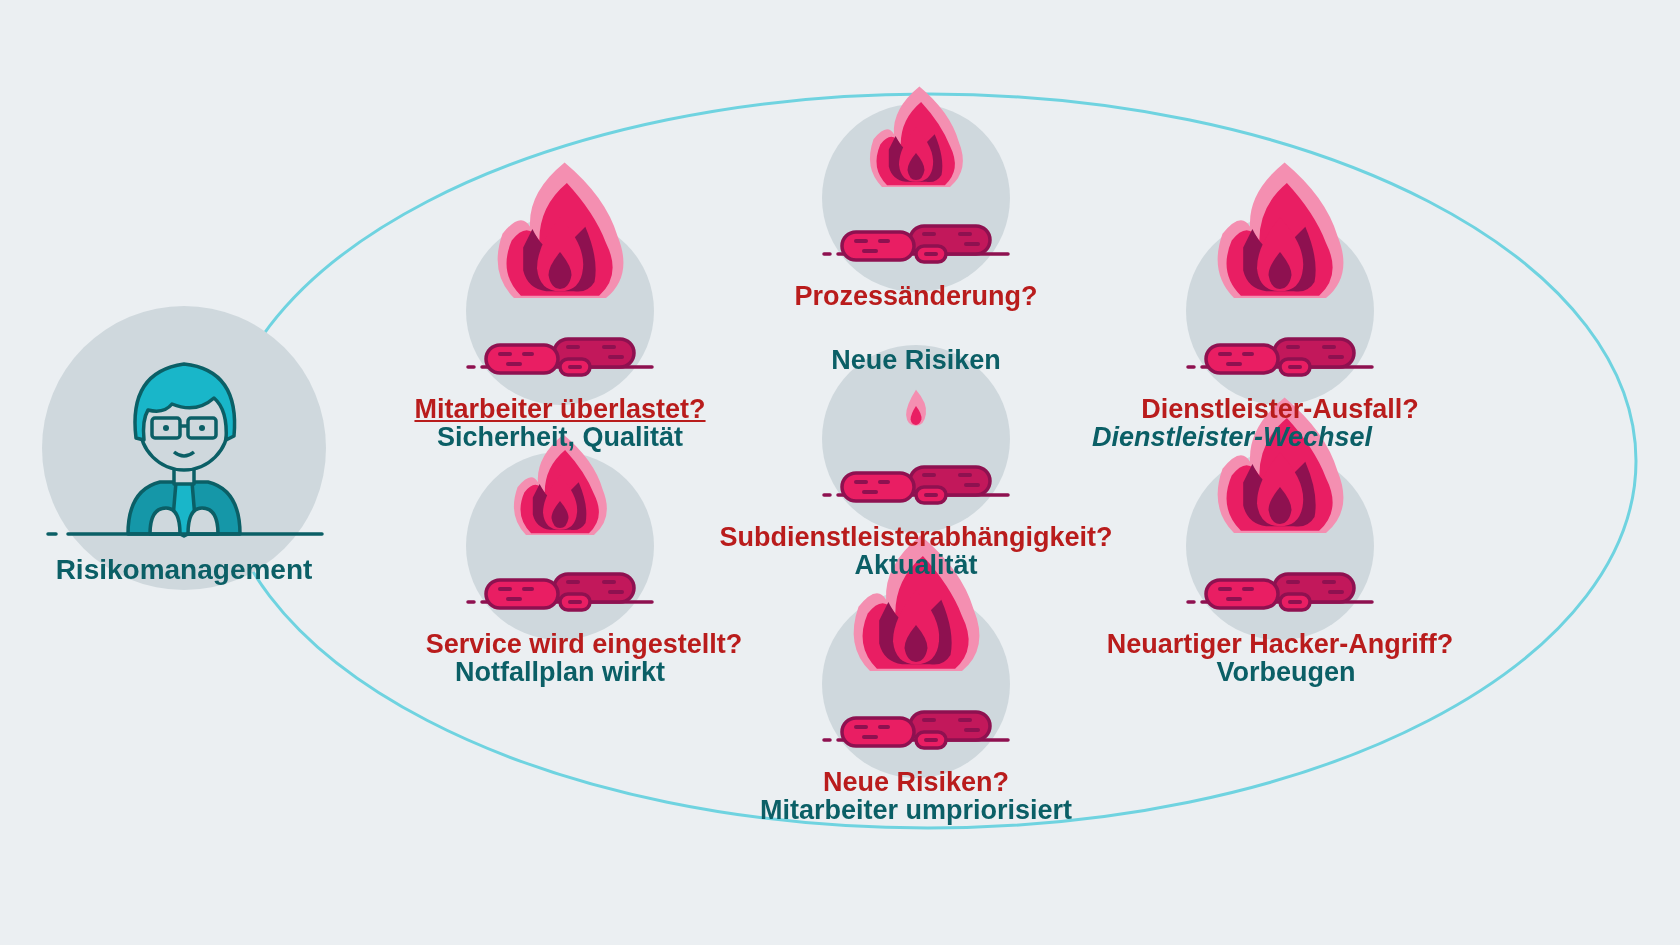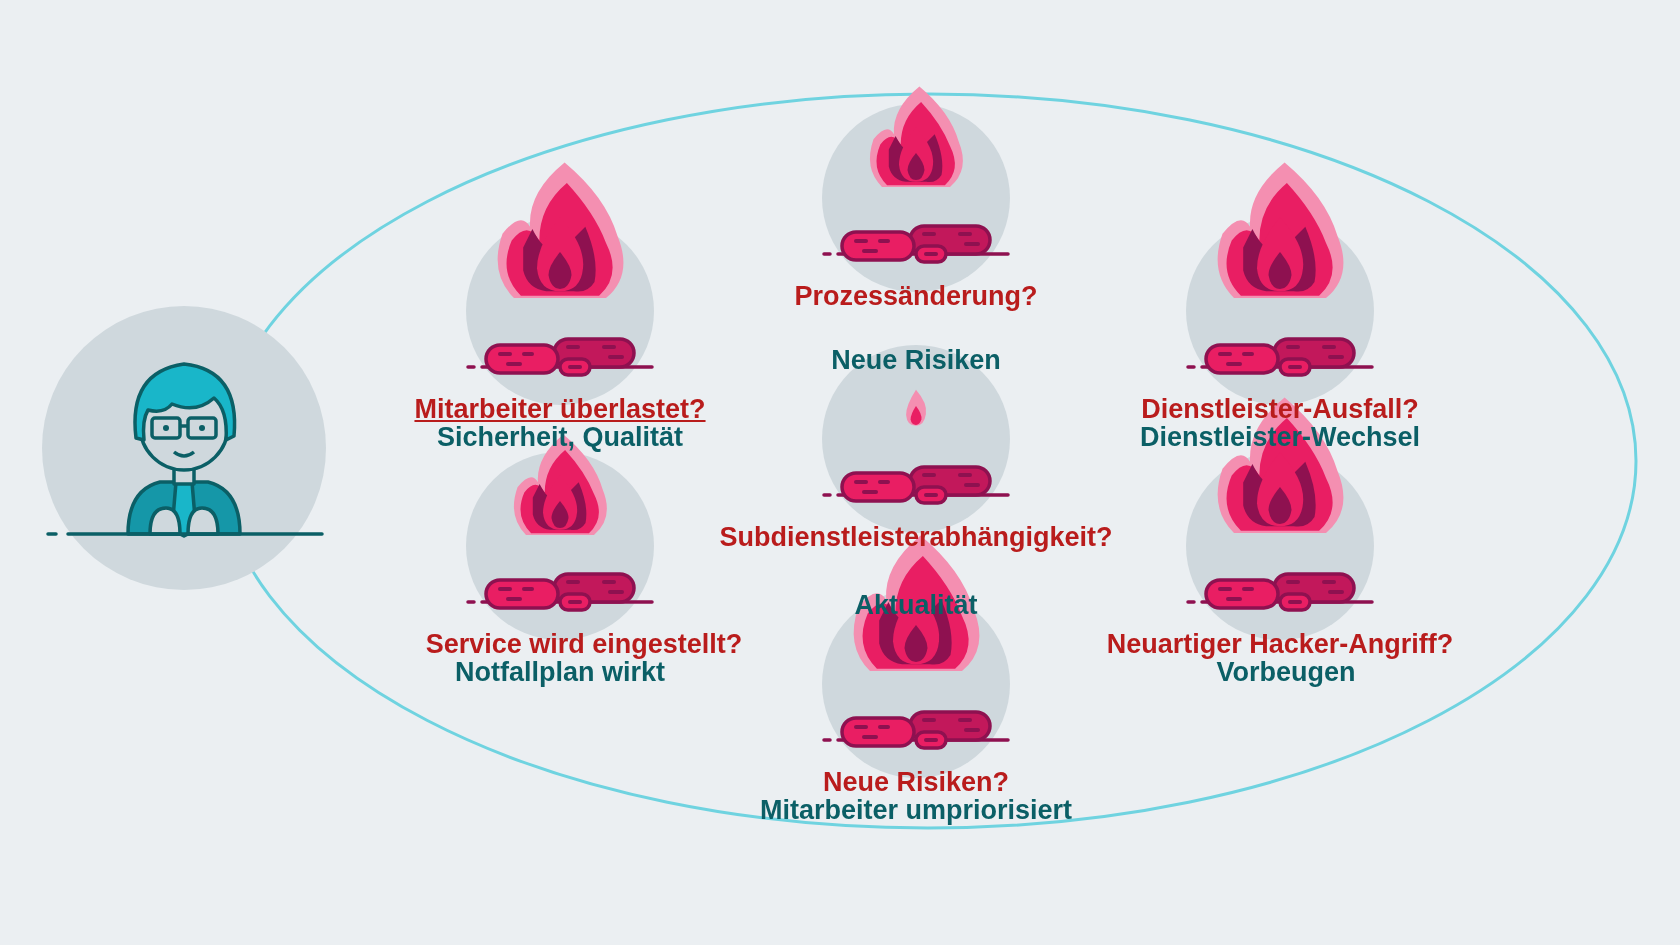--- a/index.html
+++ b/index.html
@@ -220,30 +220,31 @@
               <line x1="8" y1="28" x2="18" y2="28" stroke="#8e1150" stroke-width="4"></line>
               <line x1="44" y1="28" x2="54" y2="28" stroke="#8e1150" stroke-width="4"></line>
               <line x1="50" y1="38" x2="62" y2="38" stroke="#8e1150" stroke-width="4"></line>
               <line x1="10" y1="48" x2="20" y2="48" stroke="#8e1150" stroke-width="4"></line>
             </g>
           </g>
         </g>
       </g>
   </svg>
 
+  <div class="person-label">Risikomanagement</div>
 
   <div id="labels">
       <div class="lbl q" style="left: 916px; top: 270px;">Prozessänderung?</div>
       <div class="lbl a" style="left: 916px; top: 306px; margin-top: 36px;">Neue Risiken</div>
       <div class="lbl q" style="left: 560px; top: 383px; text-decoration: underline;">Mitarbeiter überlastet?</div>
       <div class="lbl a" style="left: 560px; top: 419px;">Sicherheit, Qualität</div>
       <div class="lbl q" style="left: 1280px; top: 383px;">Dienstleister-Ausfall?</div>
-      <div class="lbl a" style="left: 1280px; top: 419px;">Dienstleister-Wechsel</div>
+      <div class="lbl a" style="left: 1232px; top: 419px; font-style: italic;">Dienstleister-Wechsel</div>
       <div class="lbl q" style="left: 916px; top: 511px;">Subdienstleisterabhängigkeit?</div>
-      <div class="lbl a" style="left: 916px; top: 547px; margin-top: 40px;">Aktualität</div>
+      <div class="lbl a" style="left: 916px; top: 547px;">Aktualität</div>
       <div class="lbl q" style="left: 584px; top: 618px;">Service wird eingestellt?</div>
       <div class="lbl a" style="left: 560px; top: 654px;">Notfallplan wirkt</div>
       <div class="lbl q" style="left: 1280px; top: 618px;">Neuartiger Hacker-Angriff?</div>
       <div class="lbl a" style="left: 1280px; top: 654px; margin-left: 6px;">Vorbeugen</div>
       <div class="lbl q" style="left: 916px; top: 756px;">Neue Risiken?</div>
       <div class="lbl a" style="left: 916px; top: 792px;">Mitarbeiter umpriorisiert</div>
     </div>
 </div>
 
 </body></html>

